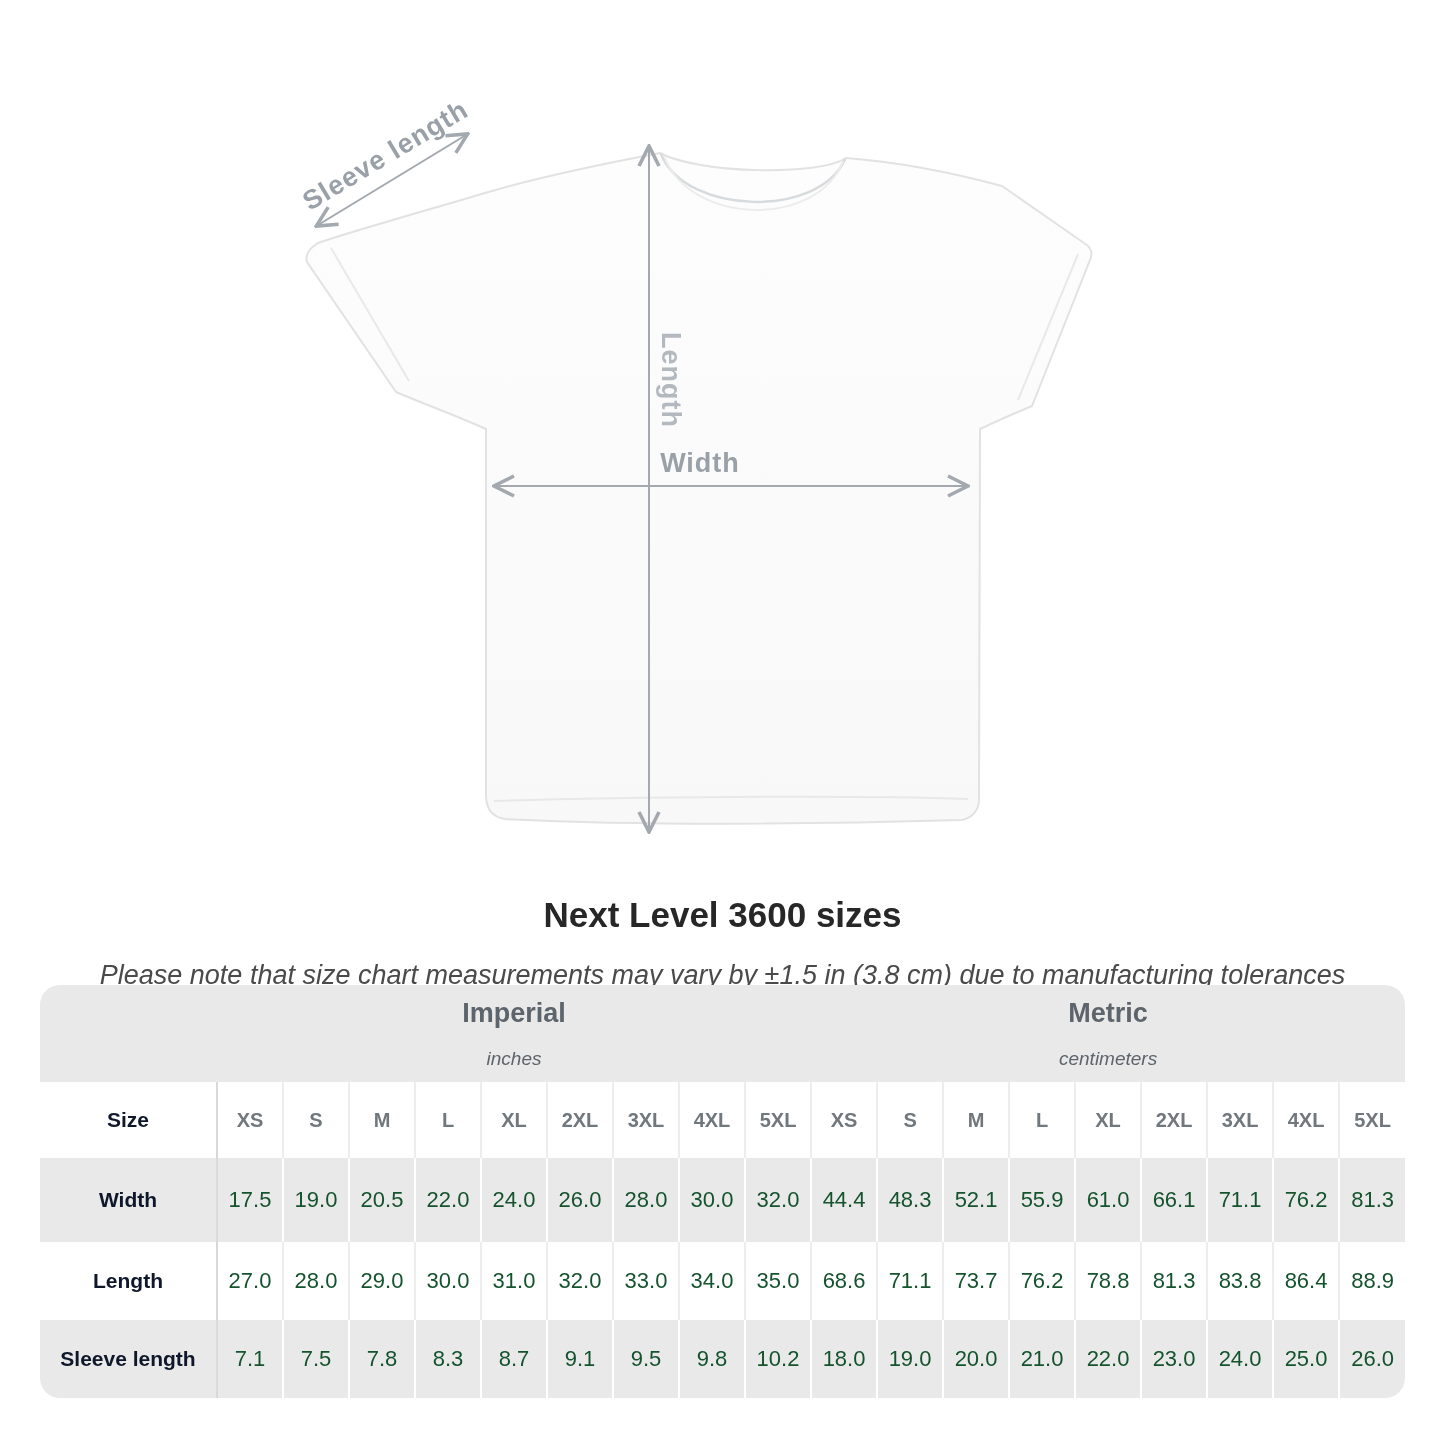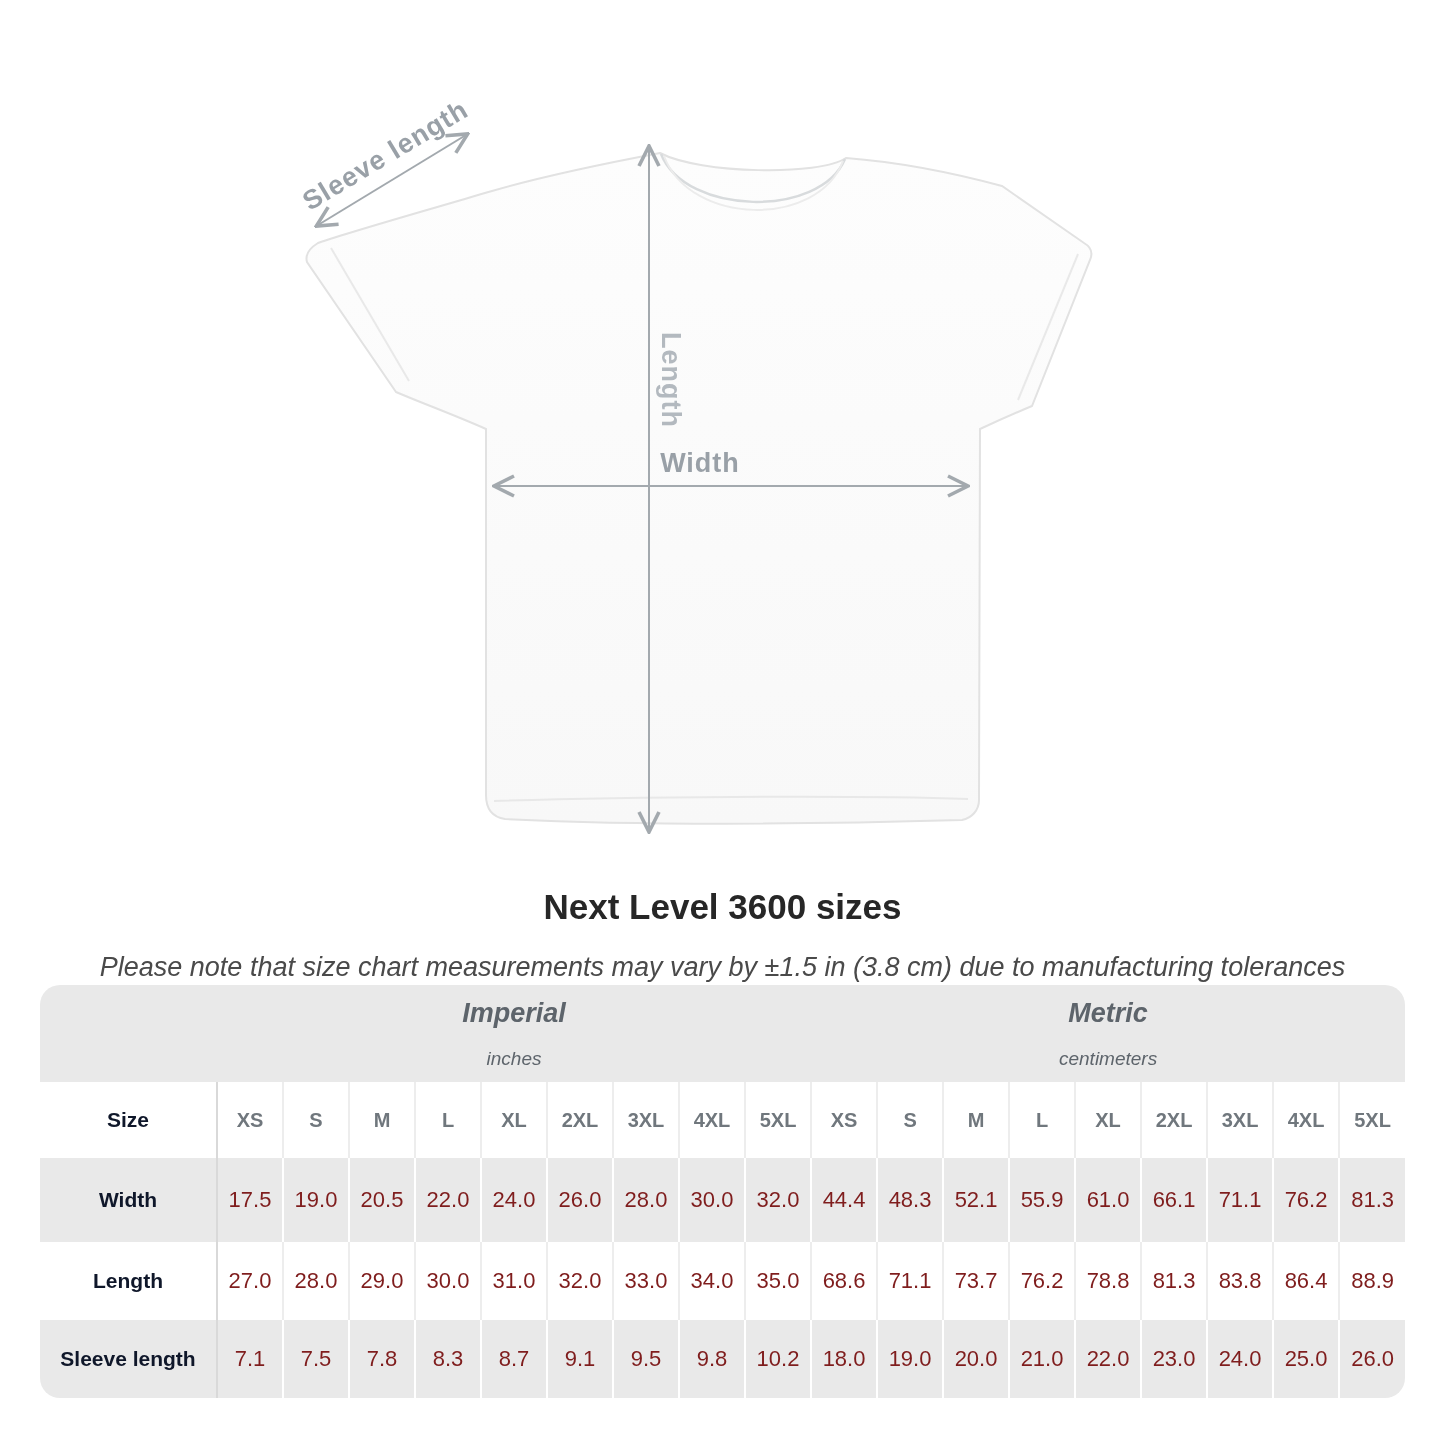--- a/index.html
+++ b/index.html
@@ -6,50 +6,50 @@
   .page {
     position:relative; width:1445px; height:1445px; background:#ffffff;
     font-family:"Liberation Sans", sans-serif; overflow:hidden;
   }
   
   .diagram { position:absolute; left:0; top:0; }
   .dim-label { font-weight:bold; font-size:27px; letter-spacing:1px; }
 
   
   .title-block { position:absolute; left:0; top:886px; width:1445px; text-align:center; }
-  .title-block h1 { margin:0; font-size:35px; line-height:1.2; color:#272727; font-weight:bold; }
+  .title-block h1 { margin:8px; font-size:35px; line-height:1.2; color:#272727; font-weight:bold; }
   .title-block .note { margin:24px 0 0 0; font-size:27px; font-style:italic; color:#4a4a4a; }
 
   
   .table-wrap {
     position:absolute; left:40px; top:985px; width:1365px;
     border-radius:20px; overflow:hidden;
   }
   table.sizes {
     border-collapse:collapse; table-layout:fixed; width:1365px;
     font-family:"Liberation Sans", sans-serif;
   }
   tr.band-row  { height:97px; }
   tr.size-row  { height:76px; }
   tr.r-width   { height:84px; }
   tr.r-length  { height:78px; }
   tr.r-sleeve  { height:78px; }
 
   td,th { padding:0; text-align:center; vertical-align:middle; }
 
   .band { background:#e9e9e9; }
-  .group-label { font-size:27px; font-weight:bold; font-style:italic; color:#5d646b; }
+  .group-label { font-size:27px; font-weight:bold; color:#5d646b; }
   .group-sub   { font-size:19px; font-style:italic; color:#5d646b; margin-top:19px; }
 
   th.rowlabel { font-size:21px; font-weight:bold; color:#0f172a; }
   th.sh       { font-size:20px; font-weight:bold; color:#70777d; background:#ffffff;
                 border-left:2px solid #ededed; }
   th.sh.first { border-left:2px solid #d9d9d9; }
 
-  td.v { font-size:22px; color:#7f1d1d; }
+  td.v { font-size:22px; color:#14532d; }
   tr.row-gray  td.v { background:#e9e9e9; border-left:2px solid #ffffff; }
   tr.row-white td.v { background:#ffffff; border-left:2px solid #ededed; }
   tr.row-gray  td.v.first, tr.row-white td.v.first { border-left:2px solid #d9d9d9; }
   tr.row-gray  th.rowlabel { background:#e9e9e9; }
   tr.row-white th.rowlabel { background:#ffffff; }
 </style>
 </head>
 <body>
 
 <div class="page">

